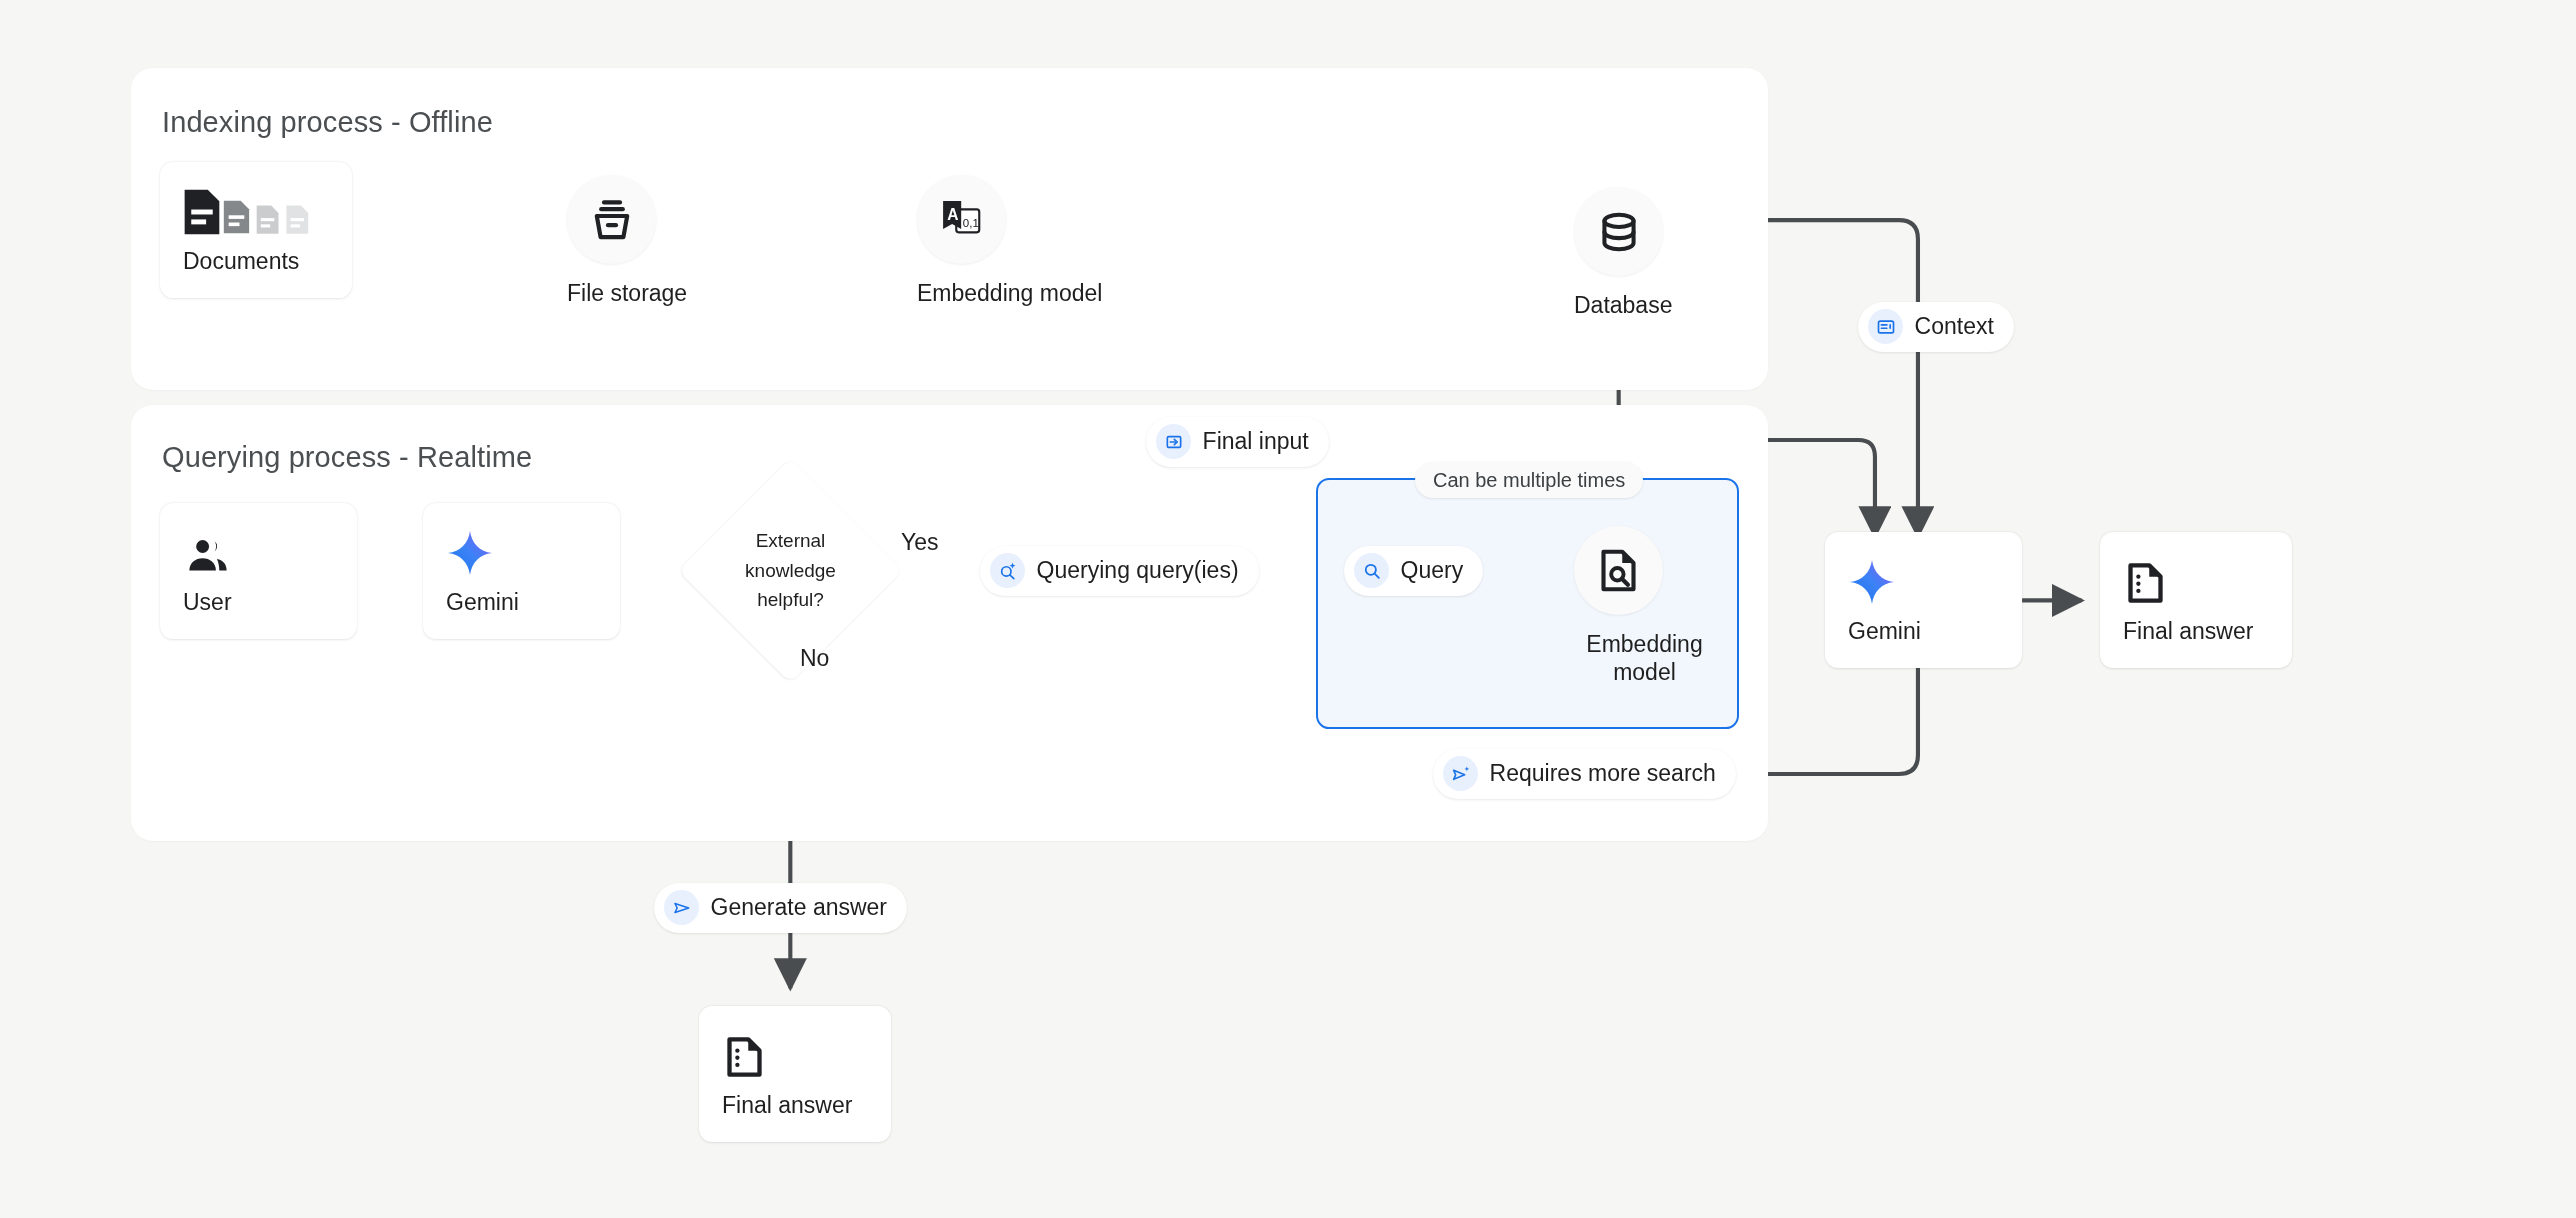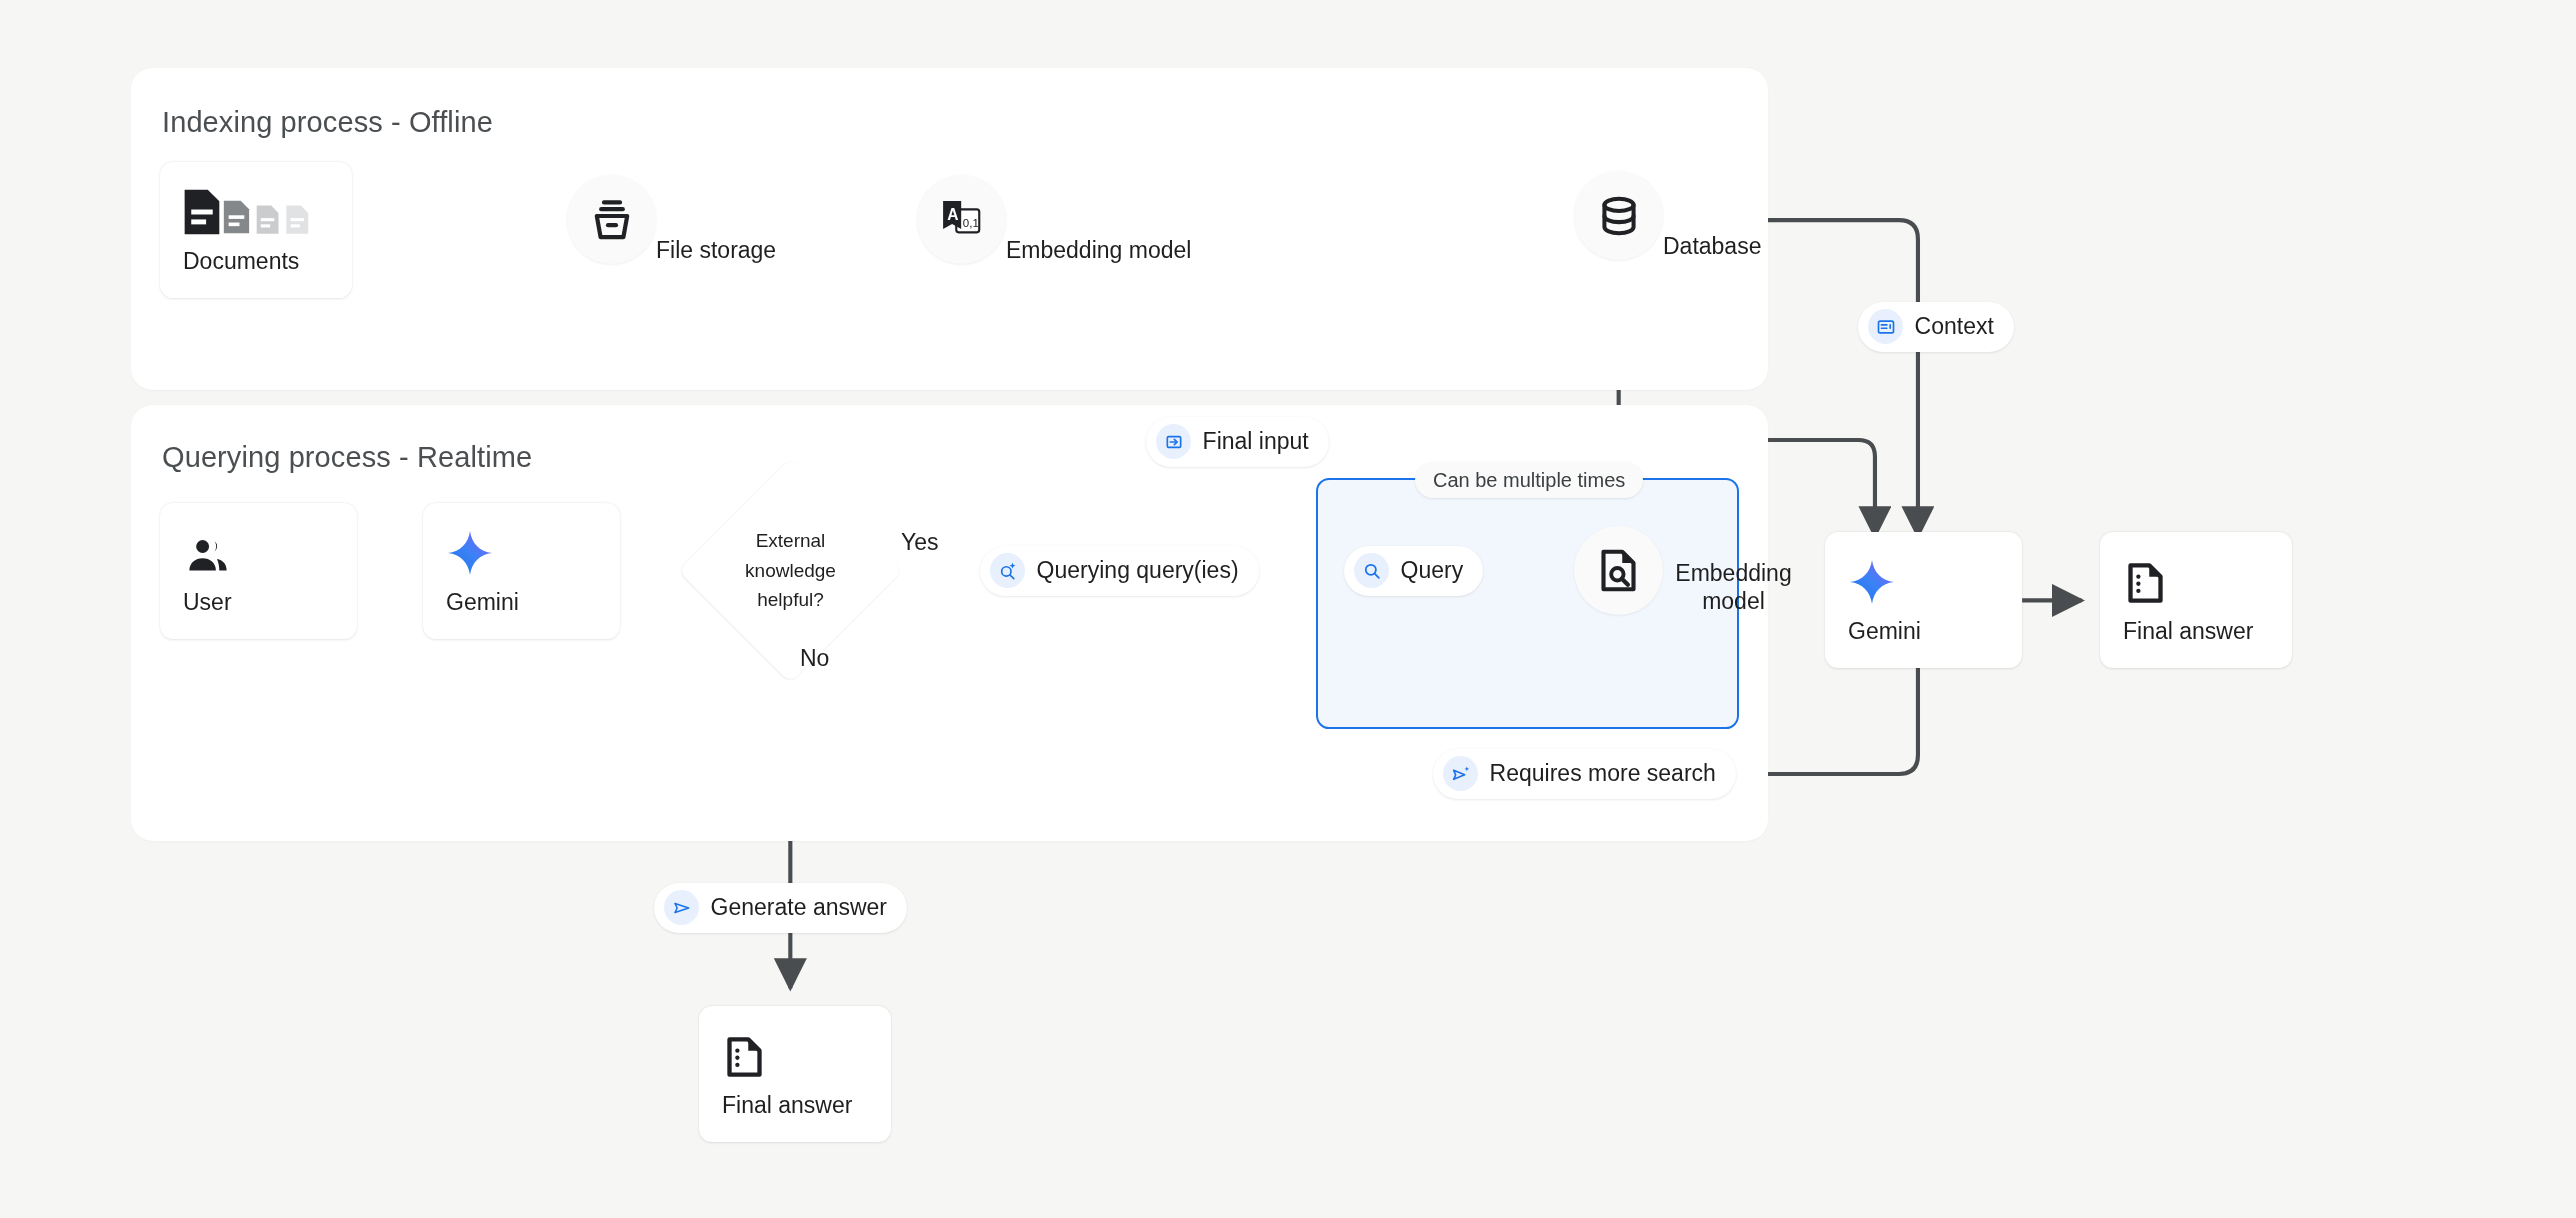--- a/index.html
+++ b/index.html
@@ -28,21 +28,21 @@
     box-shadow:0 0.8px 2.5px rgba(0,0,0,.10),0 0 0 0.8px rgba(0,0,0,.012);
     display:flex;flex-direction:column;justify-content:center;
     padding:21.5px 23px;box-sizing:border-box;
   }
   .card .ico{height:51px;display:flex;align-items:flex-end;}
   .card .clabel{
     margin-top:13.2px;font-size:23px;color:#1f1f1f;white-space:nowrap;line-height:1.1;
   }
 
   
-  .circ-node{position:absolute;display:flex;flex-direction:row;align-items:flex-end;}
+  .circ-node{position:absolute;display:flex;flex-direction:column;align-items:flex-start;}
   .circ{
     width:89px;height:89px;border-radius:50%;background:#fafafa;
     box-shadow:0 0.8px 2.5px rgba(0,0,0,.07);
     display:flex;align-items:center;justify-content:center;
   }
   .circ-label{
     margin-top:15px;font-size:23px;color:#1f1f1f;text-align:center;
     white-space:nowrap;line-height:1.22;
   }
   .circ-label.two{white-space:normal;width:141px;}
@@ -202,21 +202,21 @@
       <svg width="50" height="46" viewBox="0 0 60 56">
         <rect x="23" y="15" width="28" height="28" rx="3" fill="#fff" stroke="#202124" stroke-width="2.6"></rect>
         <text x="31" y="37" font-family="Liberation Sans, sans-serif" font-size="14" fill="#202124">0,1</text>
         <path d="M7 5 h22 v34 l-11 -6 l-11 6 z" fill="#202124"></path>
         <text x="12" y="28" font-family="Liberation Sans, sans-serif" font-size="19" font-weight="bold" fill="#fff">A</text>
       </svg>
     </div>
     <div class="circ-label">Embedding model</div>
   </div>
 
-  <div class="circ-node" style="left:1574px;top:171px;">
+  <div class="circ-node" style="left:1574px;top:187px;">
     <div class="circ">
       <svg width="46" height="46" viewBox="0 0 24 24" fill="none" stroke="#202124" stroke-width="2.1" stroke-linecap="round" stroke-linejoin="round">
         <ellipse cx="12" cy="6.2" rx="7.6" ry="3.2"></ellipse>
         <path d="M4.4 6.2 v11.6 c0 1.8 3.4 3.2 7.6 3.2 s7.6 -1.4 7.6 -3.2 V6.2"></path>
         <path d="M4.4 12 c0 1.8 3.4 3.2 7.6 3.2 s7.6 -1.4 7.6 -3.2"></path>
       </svg>
     </div>
     <div class="circ-label">Database</div>
   </div>
 

